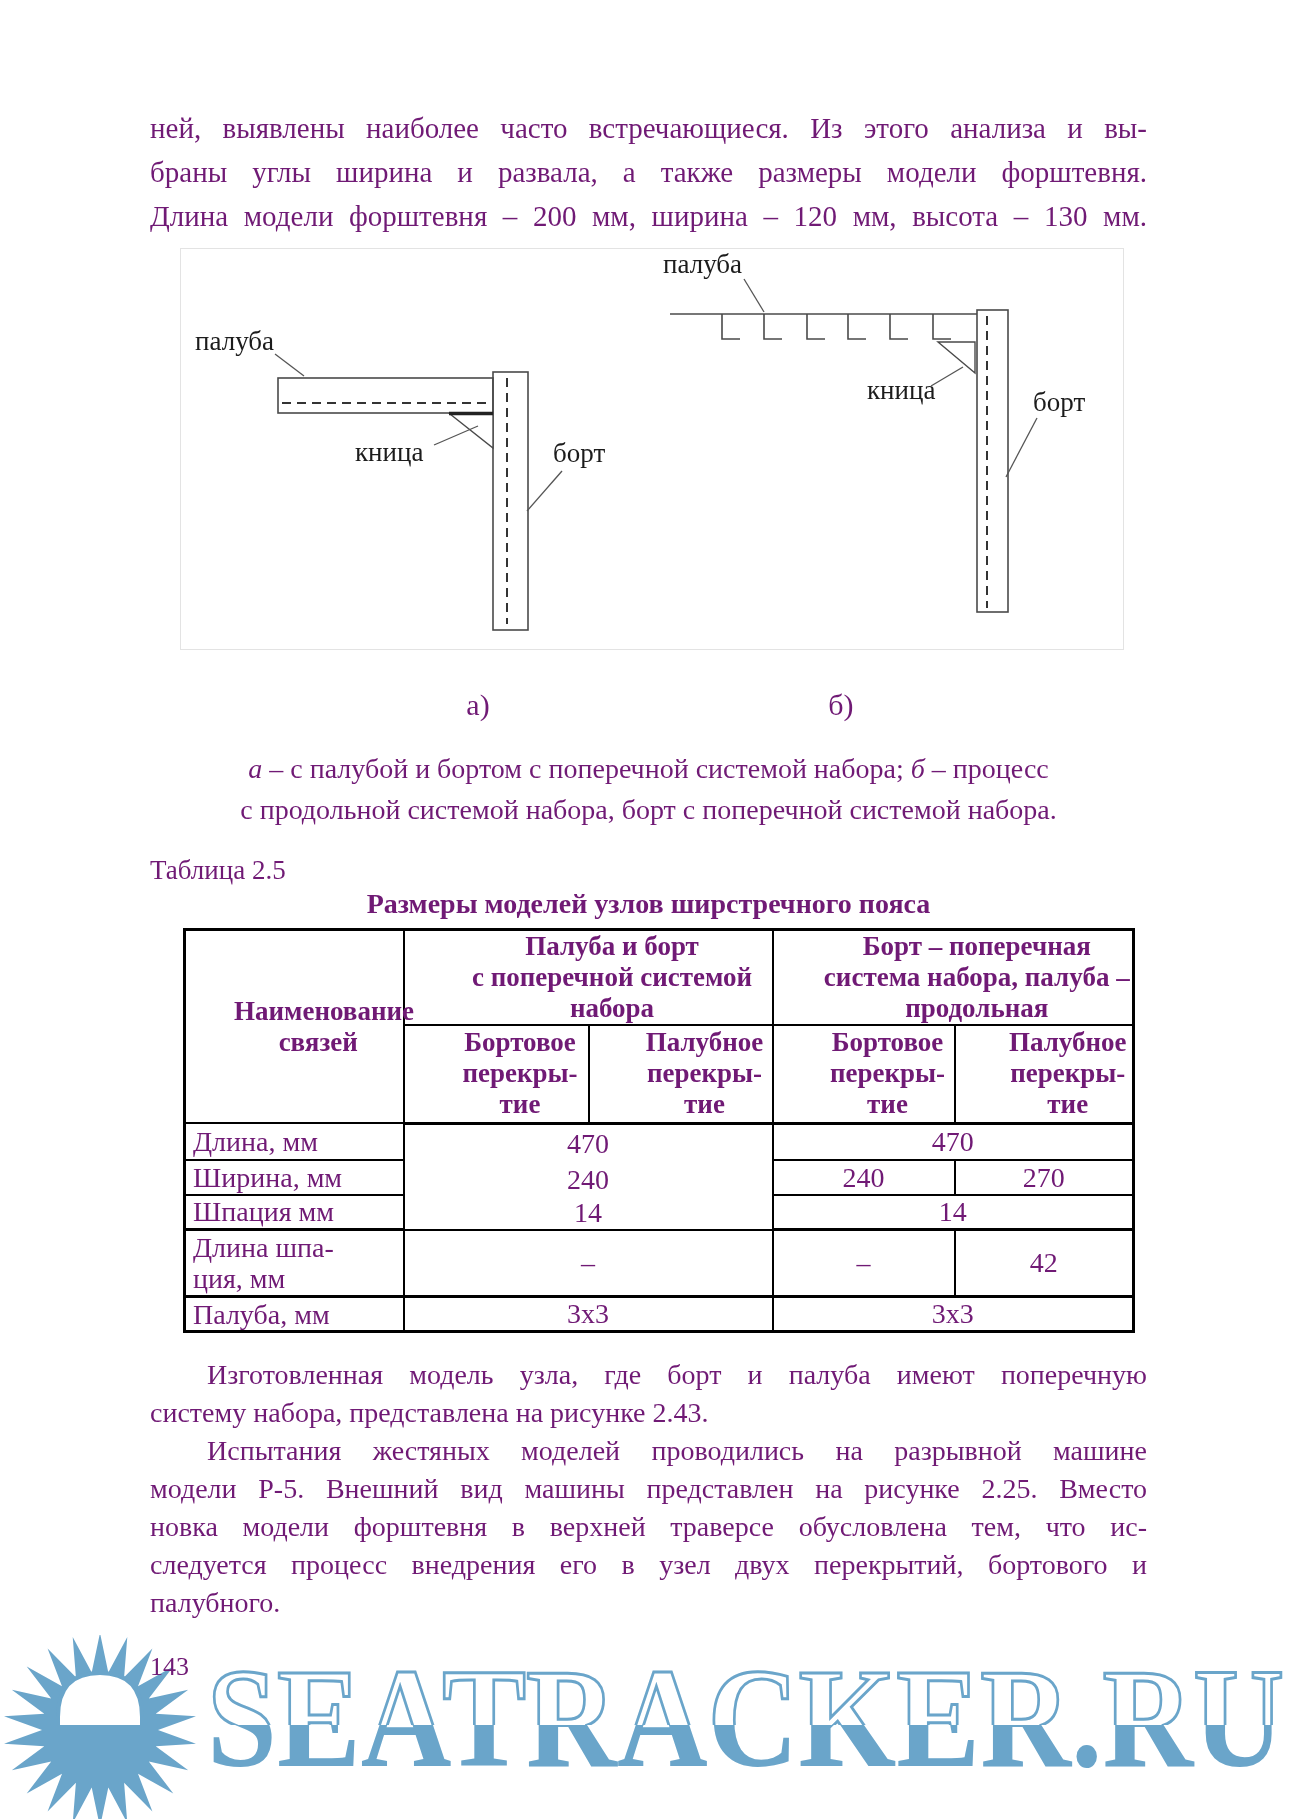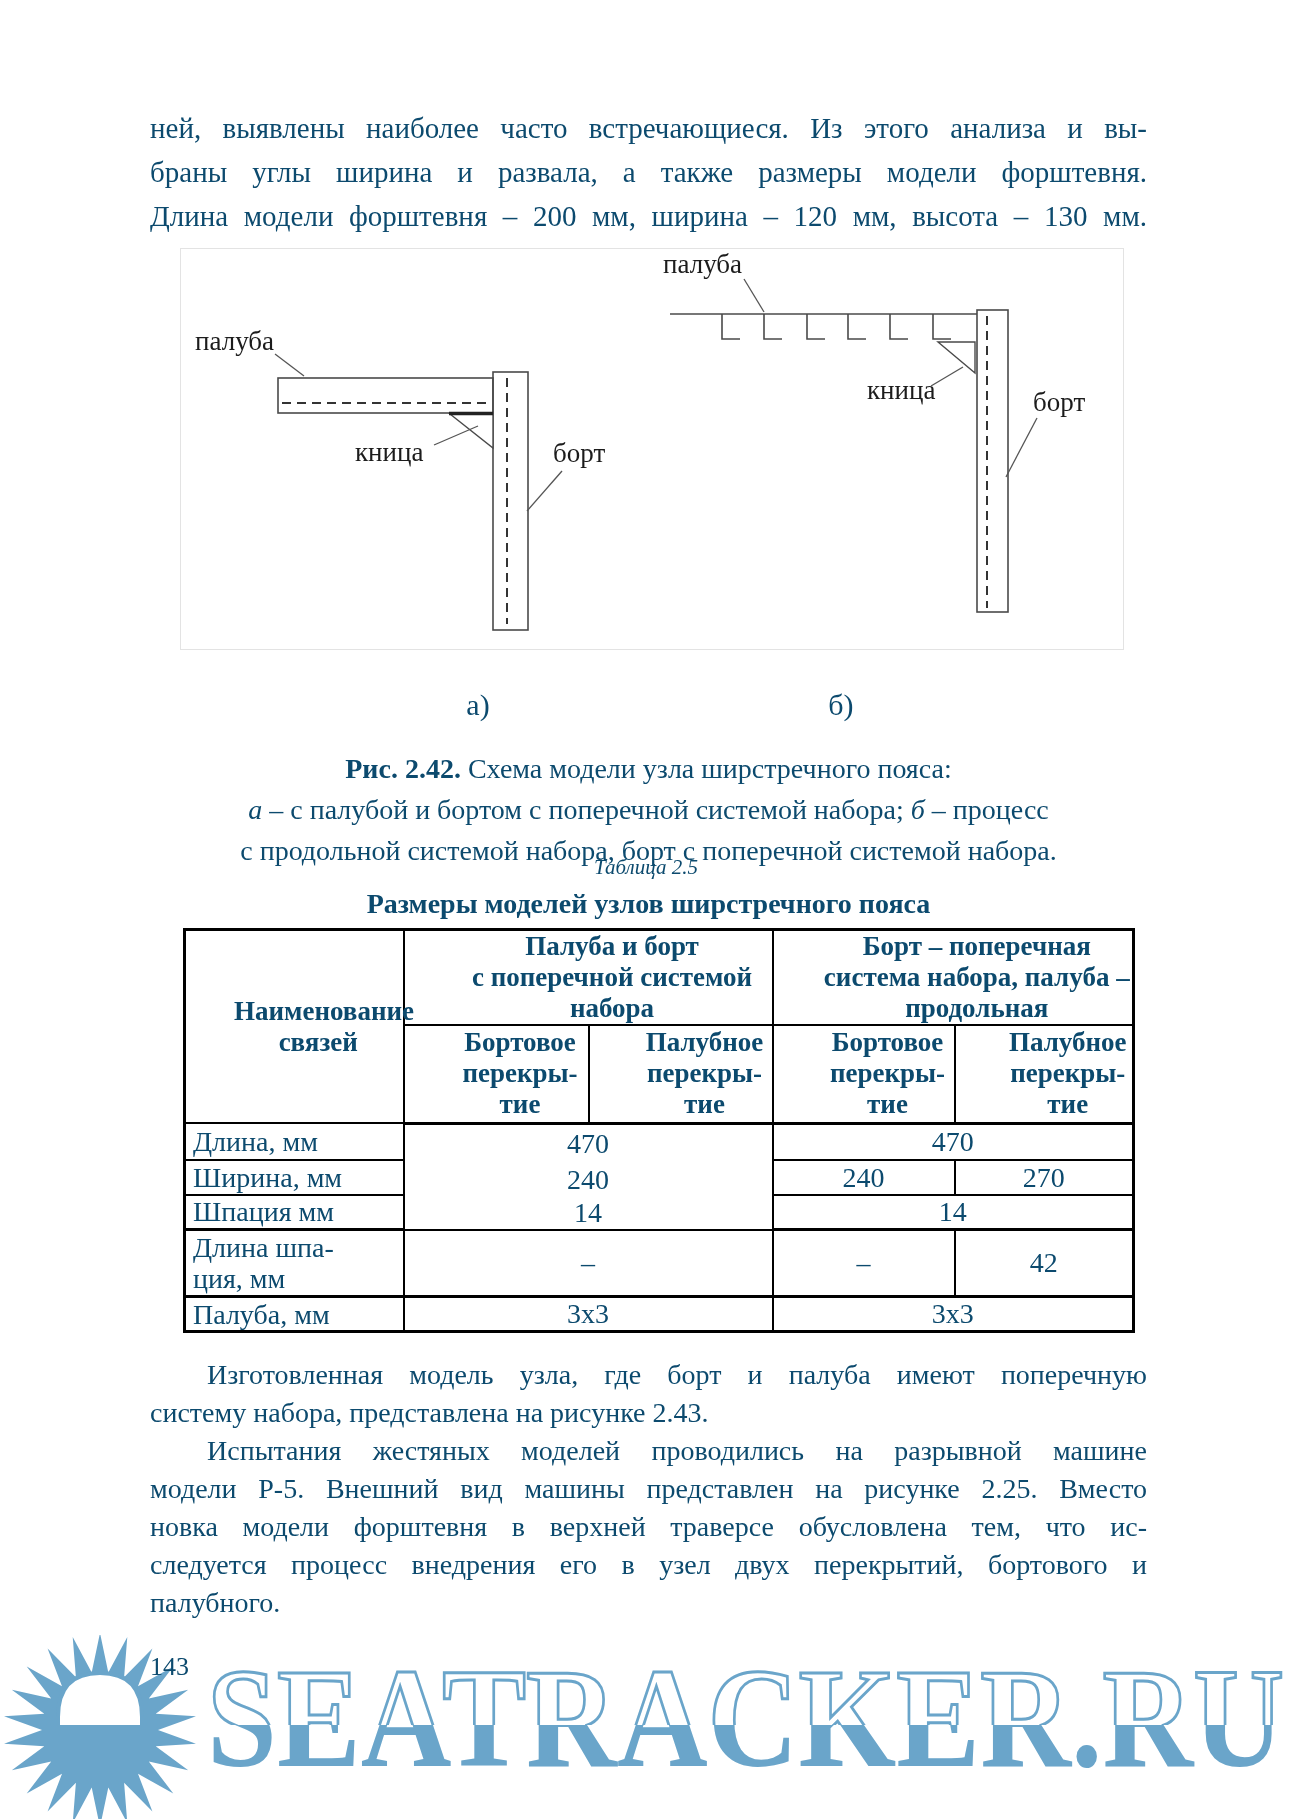--- a/index.html
+++ b/index.html
@@ -1,37 +1,37 @@
 <!DOCTYPE html>
 <html><head>
 <meta charset="utf-8">
 <style>
   html,body { margin:0; padding:0; background:#777; }
   .page {
     position:relative; width:1295px; height:1819px; margin:0 auto;
     background:#ffffff; overflow:hidden;
-    font-family:"Liberation Serif","DejaVu Serif",serif; color:#0c4a6e;
+    font-family:"Liberation Serif","DejaVu Serif",serif; color:#701a75;
   }
   .abs { position:absolute; }
   
   .textblock { left:150px; width:997px; font-size:29px; }
   .line { white-space:nowrap; }
   .jline { white-space:normal; text-align:justify; text-align-last:justify; }
   .top-para .line, .top-para .jline { height:44px; line-height:44px; }
   .body-para .line, .body-para .jline { height:38px; line-height:38px; font-size:28px; }
   .indent { text-indent:57px; }
   
   .figure-box { left:180px; top:248px; width:942px; height:400px; border:1px solid #e3e3e3; }
   svg text.dlabel { font-family:"Liberation Serif","DejaVu Serif",serif; font-size:27px; fill:#1c1c1c; }
   .sublabel { top:688px; width:80px; text-align:center; font-size:30px; }
   .caption { left:150px; top:748px; width:997px; text-align:center; font-size:28px; line-height:41px; }
   .caption .figref { font-weight:bold; }
   .caption .em { font-style:italic; }
   
-  .table-ref { left:150px; top:855px; width:992px; text-align:center; font-style:italic; font-size:21px; }
+  .table-ref { left:150px; top:855px; width:992px; text-align:left; font-size:27px; }
   .table-title { left:150px; top:888px; width:997px; text-align:center; font-weight:bold; font-size:28px; }
   table.dim-table { position:absolute; left:183px; top:928px; width:949px;
     border-collapse:collapse; table-layout:fixed; border:3px solid #000; }
   .dim-table th, .dim-table td {
     border:2px solid #000; padding:0; text-align:center; vertical-align:middle;
     font-size:28px; font-weight:normal;
   }
   .dim-table th { font-weight:bold; font-size:27px; line-height:31px;padding-left:48px; }
   .dim-table .ml { white-space:pre-line; }
   .dim-table .lbl { text-align:left; padding-left:7px; font-size:28px; line-height:31px; }
@@ -90,21 +90,20 @@
     <text class="dlabel" x="247" y="169">кница</text>
     <line x1="311" y1="156" x2="343" y2="137" stroke="#555" stroke-width="1.3"></line>
     <text class="dlabel" x="413" y="181">борт</text>
     <line x1="417" y1="188" x2="386" y2="247" stroke="#555" stroke-width="1.3"></line>
   </svg>
 
   <div class="abs sublabel" style="left:438px;">а)</div>
   <div class="abs sublabel" style="left:801px;">б)</div>
 
   <div class="abs caption">
-    <div><span class="figref">Рис. 2.42.</span><span> Схема модели узла ширстречного пояса:</span></div>
     <div><span class="em">а</span><span> – с палубой и бортом с поперечной системой набора; </span><span class="em">б</span><span> – процесс</span></div>
     <div>с продольной системой набора, борт с поперечной системой набора.</div>
   </div>
 
   <div class="abs table-ref">Таблица 2.5</div>
   <div class="abs table-title">Размеры моделей узлов ширстречного пояса</div>
 
   <table class="dim-table">
     <colgroup>
       <col style="width:219px">

